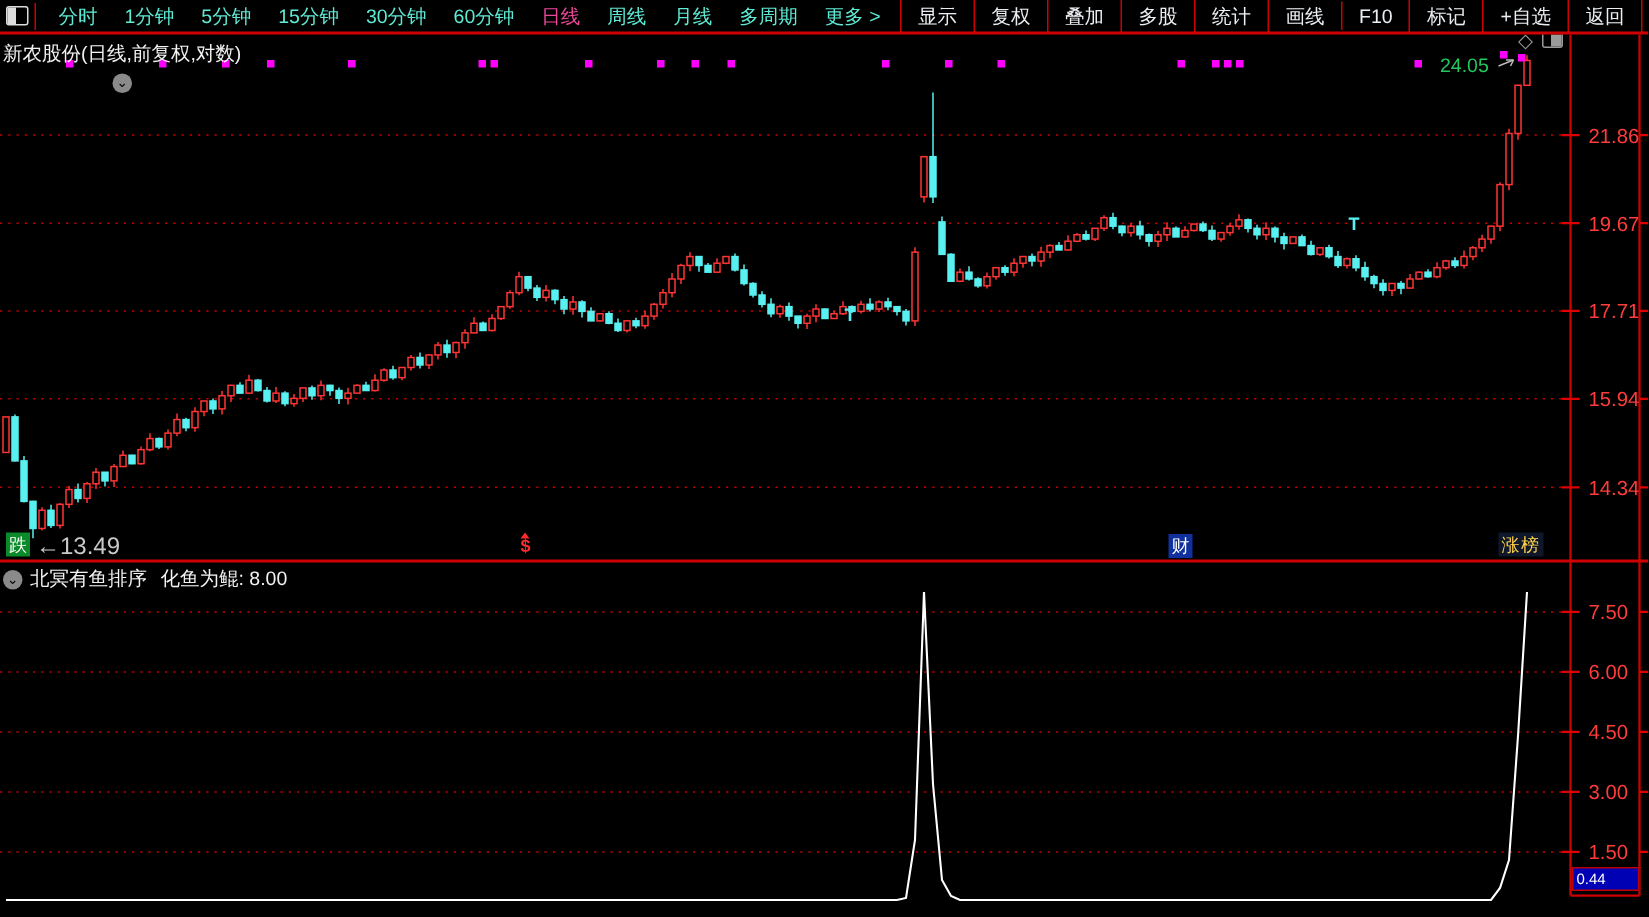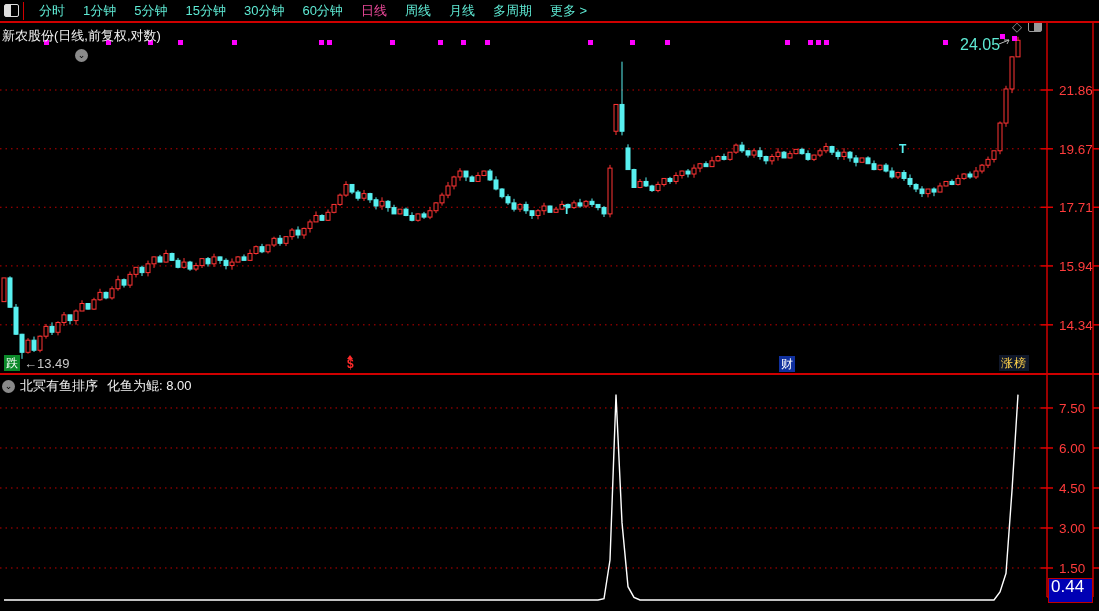--- a/index.html
+++ b/index.html
@@ -21,33 +21,33 @@
   .rbtn:last-child{border-right:1px solid #d00000;}
   
   .ov{position:absolute;z-index:4;}
   .main-title{left:2px;top:27px;color:#f2f2f2;font-size:13px;display:flex;align-items:center;gap:4px;flex-direction:column;}
   .drop-circle{width:13px;height:13px;border-radius:50%;background:#8a8a8a;color:#000;
                font-size:9px;line-height:13px;text-align:center;display:inline-block;}
   .lower-title{left:2px;top:377px;color:#f2f2f2;font-size:13px;display:flex;align-items:center;gap:5px;}
   .lt-val{margin-left:4px;}
   .badge{font-size:12px;line-height:16px;padding:0 2px;height:16px;}
   .badge-fall{left:4px;top:355px;background:#0b8a2a;color:#fff;}
-  .low-label{left:24px;top:356px;color:#c9c9c9;font-size:13px;}
+  .low-label{left:24px;top:356px;color:#c9c9c9;font-size:16px;}
   .badge-cai{left:779px;top:356px;background:#10309e;color:#fff;}
   .badge-rise{left:999px;top:355px;background:#0f172a;color:#ffd24a;letter-spacing:1px;}
   .dollar-mark{left:347px;top:355px;display:flex;flex-direction:column;align-items:center;}
   .dollar-tri{width:0;height:0;border-left:3px solid transparent;border-right:3px solid transparent;
               border-bottom:4px solid #ff2a2a;}
   .dollar-txt{color:#ff2a2a;font-size:12px;font-weight:bold;line-height:11px;}
-  .high-label{left:960px;top:36px;color:#5eead4;font-size:16px;}
+  .high-label{left:960px;top:36px;color:#22c55e;font-size:13px;}
   .diamond-icon{left:1012px;top:19px;color:#9a9a9a;font-size:13px;}
   .winmax-icon{left:1028px;top:21px;width:12px;height:9px;border:1px solid #9a9a9a;border-radius:2px;
                background:linear-gradient(to right,#000 0 40%,#9a9a9a 40%);}
-  .minbar{left:1048px;top:578px;width:45px;height:25px;background:#0000b4;border:1px solid #c00000;
-          color:#fff;font-size:17px;line-height:15px;padding-left:2px;box-sizing:border-box;}
+  .minbar{left:1048px;top:578px;width:45px;height:16px;background:#0000b4;border:1px solid #c00000;
+          color:#fff;font-size:10px;line-height:15px;padding-left:2px;box-sizing:border-box;}
   svg{position:absolute;left:0;top:0;z-index:1;}
 </style>
 </head>
 <body>
 
 <div id="app">
 
   <div class="menubar">
     <div class="mb-left">
       <span class="win-icon"></span>
@@ -59,20 +59,32 @@
           <span class="tab">15分钟</span>
           <span class="tab">30分钟</span>
           <span class="tab">60分钟</span>
           <span class="tab active">日线</span>
           <span class="tab">周线</span>
           <span class="tab">月线</span>
           <span class="tab">多周期</span>
           <span class="tab">更多 &gt;</span>
         </div>
     </div>
+    <div id="right-buttons" class="rbtns">
+        <span class="rbtn">显示</span>
+        <span class="rbtn">复权</span>
+        <span class="rbtn">叠加</span>
+        <span class="rbtn">多股</span>
+        <span class="rbtn">统计</span>
+        <span class="rbtn">画线</span>
+        <span class="rbtn">F10</span>
+        <span class="rbtn">标记</span>
+        <span class="rbtn">+自选</span>
+        <span class="rbtn">返回</span>
+      </div>
   </div>
 
   <svg id="chart-svg" width="1099" height="611">
       <line x1="0" y1="374" x2="1099" y2="374" stroke="#cf0000" stroke-width="2"></line>
       <line x1="1047" y1="23" x2="1047" y2="597" stroke="#cf0000" stroke-width="1.5"></line>
       <line x1="1093" y1="23" x2="1093" y2="597" stroke="#cf0000" stroke-width="1.5"></line>
       <line x1="1047" y1="597" x2="1093" y2="597" stroke="#cf0000" stroke-width="1.5"></line>
       <g>
         <line x1="0" y1="90" x2="1045" y2="90" stroke="#c00000" stroke-width="1" stroke-dasharray="1.5 4"></line>
         <line x1="1041" y1="90" x2="1053" y2="90" stroke="#e00000" stroke-width="1.5"></line>

